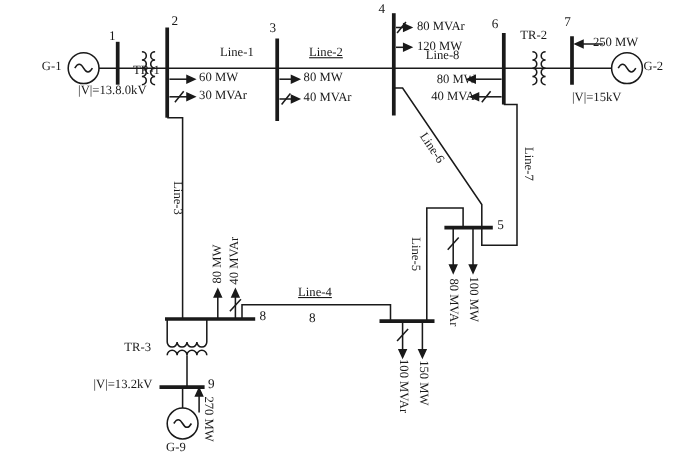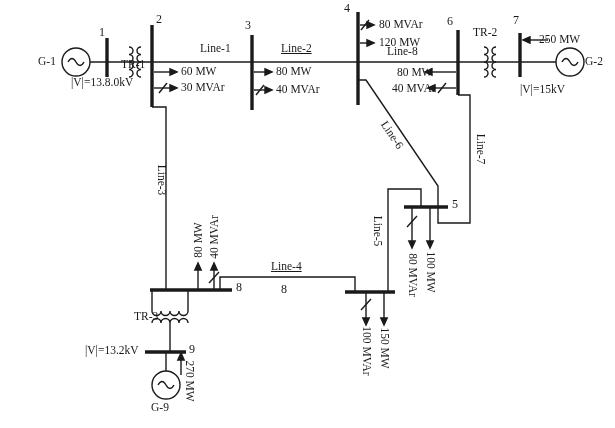--- a/index.html
+++ b/index.html
@@ -127,21 +127,21 @@
     </g>
   </svg>
 
   <div class="lbl" style="left:38px;top:55px;text-align:center;">G-1</div>
   <div class="lbl" style="left:71px;top:76px;">|V|=13.8.0kV</div>
   <div class="lbl" style="left:121px;top:27px;margin-top:31px;">TR-1</div>
   <div class="lbl" style="left:585px;top:55px;">G-2</div>
   <div class="lbl" style="left:520px;top:83px;">|V|=15kV</div>
   <div class="lbl" style="left:539px;top:33px;text-align:center;">250 MW</div>
   <div class="lbl" style="left:473px;top:26px;">TR-2</div>
-  <div class="lbl" style="left:113px;top:310px;margin-left:21px;">TR-3</div>
+  <div class="lbl" style="left:113px;top:310px;">TR-3</div>
   <div class="lbl" style="left:85px;top:344px;">|V|=13.2kV</div>
   <div class="lbl" style="left:151px;top:401px;">G-9</div>
   <div class="lbl rot" style="left:189px;top:381px;transform:translate(-50%,-50%) rotate(90deg);">270 MW</div>
 
   <div class="lbl num" style="left:99px;top:26px;">1</div>
   <div class="lbl num" style="left:156px;top:13px;">2</div>
   <div class="lbl num" style="left:245px;top:19px;">3</div>
   <div class="lbl num" style="left:344px;top:2px;">4</div>
   <div class="lbl num" style="left:452px;top:198px;">5</div>
   <div class="lbl num" style="left:447px;top:15px;">6</div>

